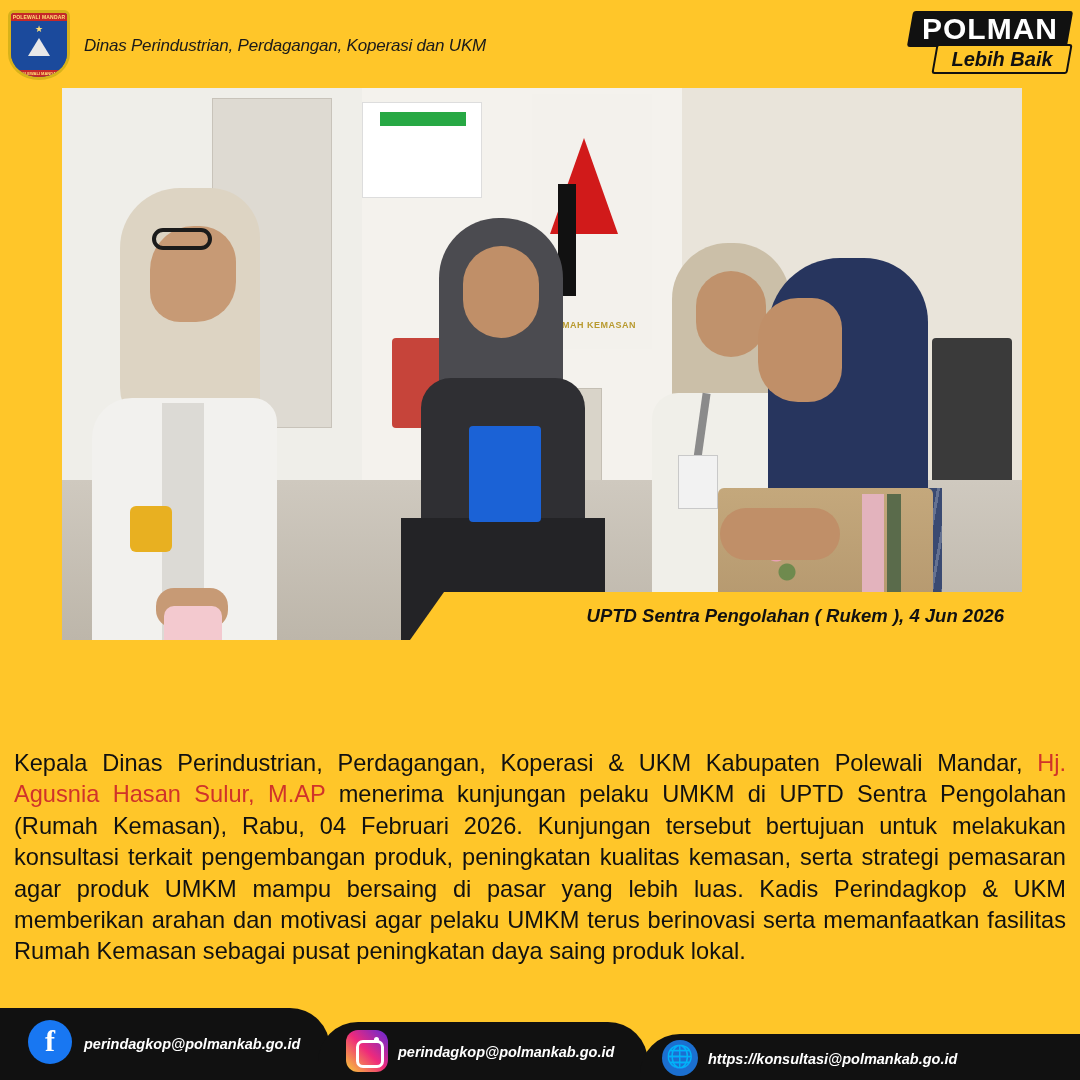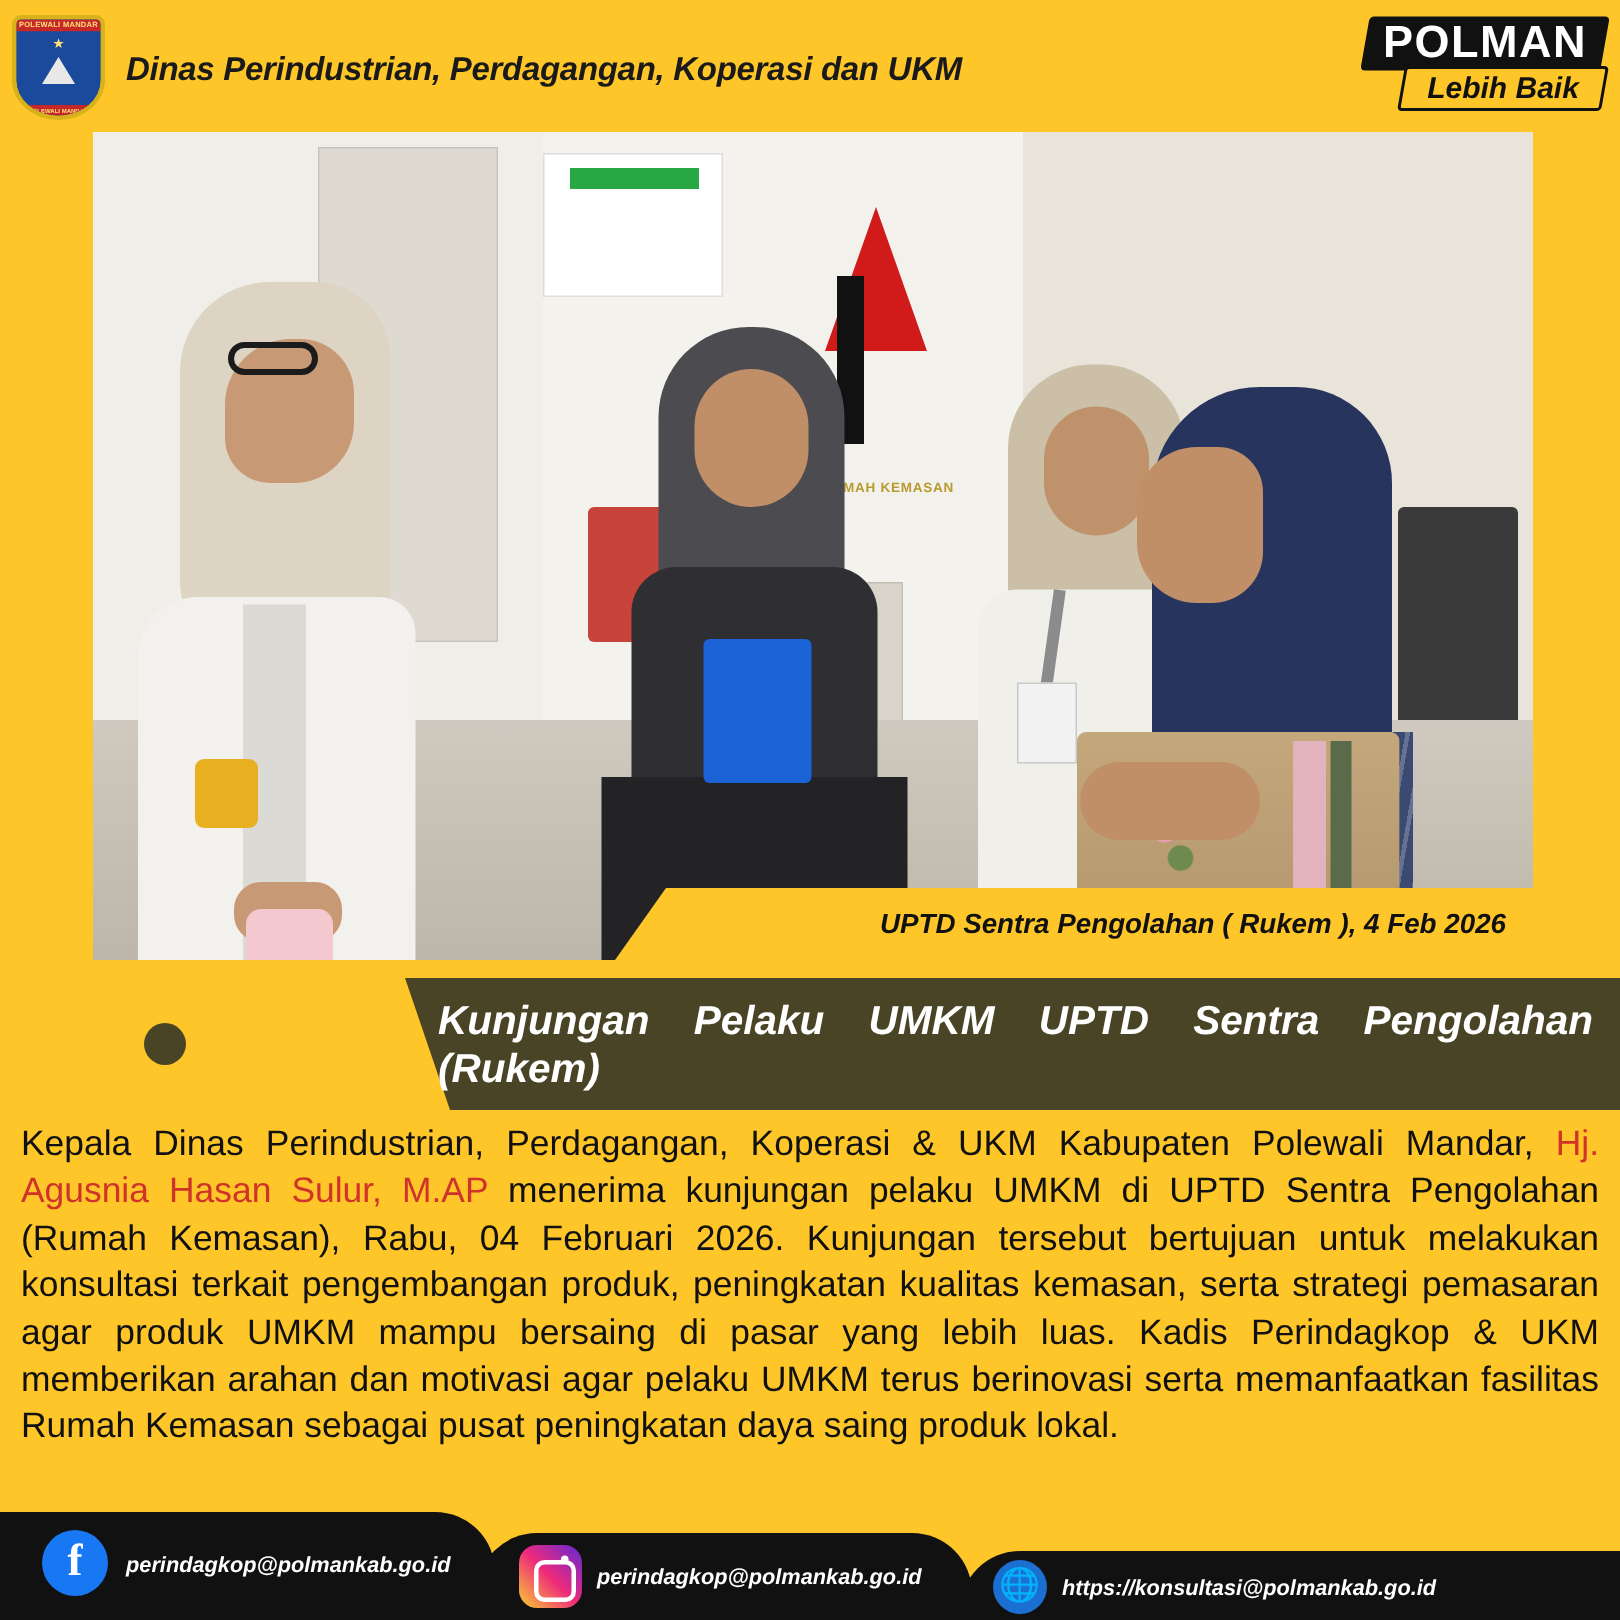--- a/index.html
+++ b/index.html
@@ -59,21 +59,21 @@
     width: 100%; background: #c62828;
     color: #ffe07a; font-size: 4px; font-weight: bold;
     text-align: center; padding: 1px 0;
   }
   .title-block {
     margin-left: 14px;
     flex: 1;
     padding-top: 4px;
   }
   .title-line1 {
-    font-size: 22px; font-weight: bold; font-style: italic;
+    font-size: 17px; font-weight: normal; font-style: italic;
     color: #1a1a1a; letter-spacing: -0.2px;
     white-space: nowrap;
   }
   .title-line2 {
     font-size: 20.5px; font-weight: bold; font-style: italic;
     color: #1a1a1a; letter-spacing: -0.2px;
     margin-top: 2px;
   }
   
   .polman {
@@ -397,31 +397,24 @@
           <div class="stripes"></div>
         <div class="bag"></div>
         <div class="bag-stripe1"></div>
           <div class="bag-stripe2"></div>
           <div class="bag-flower"></div>
         <div class="arm"></div>
       </div>
     </div>
 
     <div class="photo-caption">
-      <span>UPTD Sentra Pengolahan ( Rukem ), 4 Feb 2026</span>
+      <span>UPTD Sentra Pengolahan ( Rukem ), 4 Jun 2026</span>
     </div>
   </div>
 
-  <div class="headline-wrap">
-    <div class="headline-dark"></div>
-    <div class="headline-yellow"></div>
-    <div class="dot-a"></div>
-    <div class="dot-b"></div>
-    <div class="headline-text">Kunjungan Pelaku UMKM UPTD Sentra Pengolahan (Rukem)</div>
-  </div>
 
   <div class="body-text">
     <span>Kepala Dinas Perindustrian, Perdagangan, Koperasi &amp; UKM Kabupaten Polewali Mandar, </span><span class="hl-name">Hj. Agusnia Hasan Sulur, M.AP</span><span> menerima kunjungan pelaku UMKM di UPTD Sentra Pengolahan (Rumah Kemasan), Rabu, 04 Februari 2026. Kunjungan tersebut bertujuan untuk melakukan konsultasi terkait pengembangan produk, peningkatan kualitas kemasan, serta strategi pemasaran agar produk UMKM mampu bersaing di pasar yang lebih luas. Kadis Perindagkop &amp; UKM memberikan arahan dan motivasi agar pelaku UMKM terus berinovasi serta memanfaatkan fasilitas Rumah Kemasan sebagai pusat peningkatan daya saing produk lokal.</span>
   </div>
 
   <div class="footer">
     <div class="footer-shape-left"></div>
     <div class="footer-shape-mid"></div>
     <div class="footer-shape-right"></div>
 

